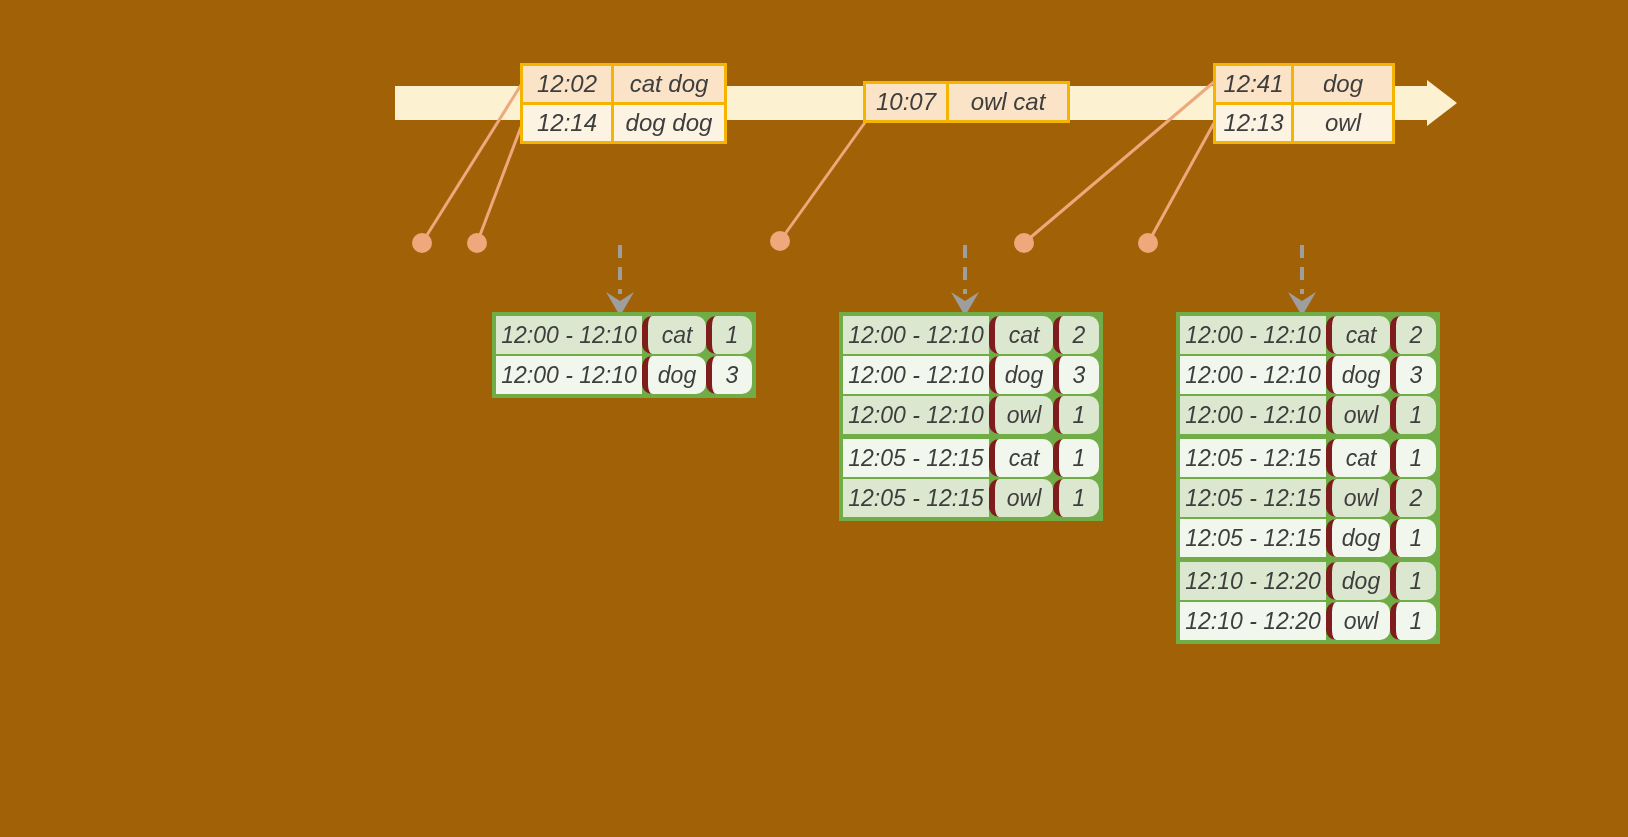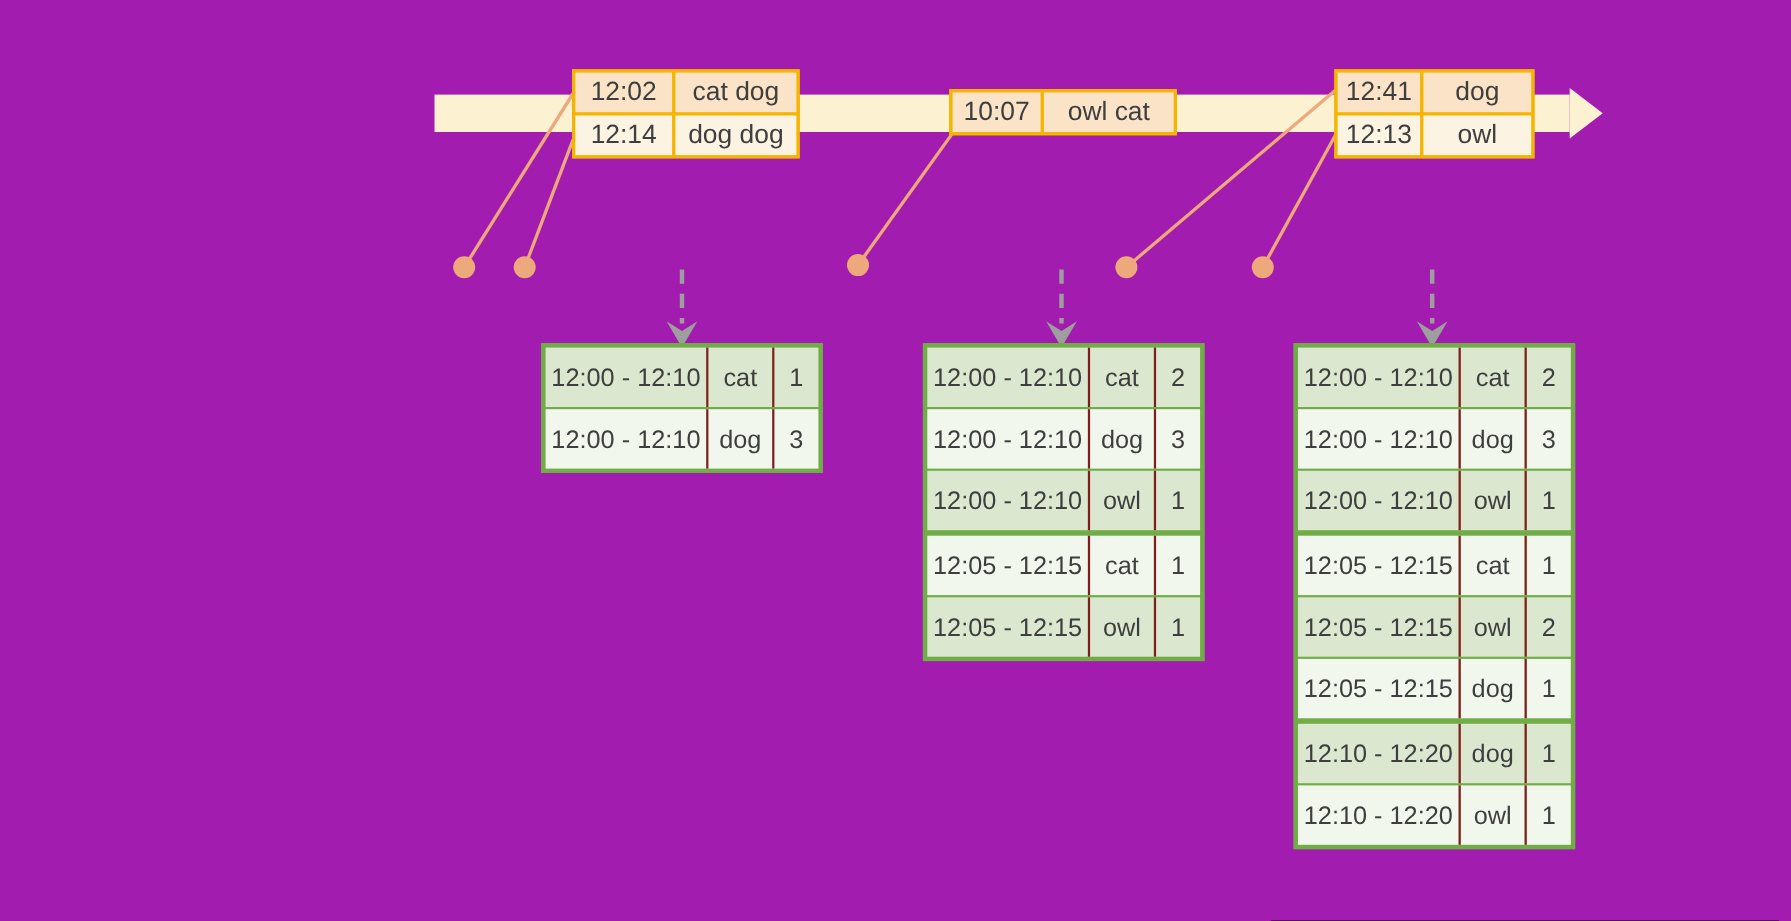--- a/index.html
+++ b/index.html
@@ -1,22 +1,23 @@
 <!DOCTYPE html>
 <html><head>
 <meta charset="utf-8">
 <style>
   html,body{margin:0;padding:0;background:#000;}
   #stage{
     position:relative;
     width:1628px;height:837px;
-    background:#a21caf;
+    background:#a16207;
     overflow:hidden;
     font-family:"Liberation Sans", sans-serif;
     color:#3E3E3E;
+    font-style:italic;
   }
   #overlay{position:absolute;left:0;top:0;width:1628px;height:837px;}
 
   
   .etable{
     position:absolute;
     display:grid;
     border:3px solid #F5B400;
     background:#F5B400;
     grid-gap:3px;
@@ -36,26 +37,26 @@
     position:absolute;
     border:4px solid #70AD47;
     background:#70AD47;
     z-index:3;
   }
   .rtable .row{display:flex;}
   .rtable .row + .row{border-top:2px solid #70AD47;}
   .rtable .row.group-break{border-top:5px solid #70AD47;}
   .rtable .cell{
     display:flex;align-items:center;justify-content:center;
-    height:54px;
+    height:38px;
     font-size:23px;
     line-height:1;
     color:#3E3E3E;
   }
-  .rtable .cell + .cell{border-left:2px solid #7f1d1d;}
+  .rtable .cell + .cell{border-left:6px solid #7f1d1d;border-radius:10px;}
   .rtable .row.dark .cell{background:#DBE8CF;}
   .rtable .row.light .cell{background:#F2F7EE;}
 </style>
 </head>
 <body>
 
 <div id="stage">
   <svg id="overlay" viewBox="0 0 1628 837" xmlns="http://www.w3.org/2000/svg">
       <rect x="395" y="86" width="1032" height="34" fill="#FCF1D1"></rect>
       <polygon points="1427,80 1457,103 1427,126" fill="#FCF1D1"></polygon>

